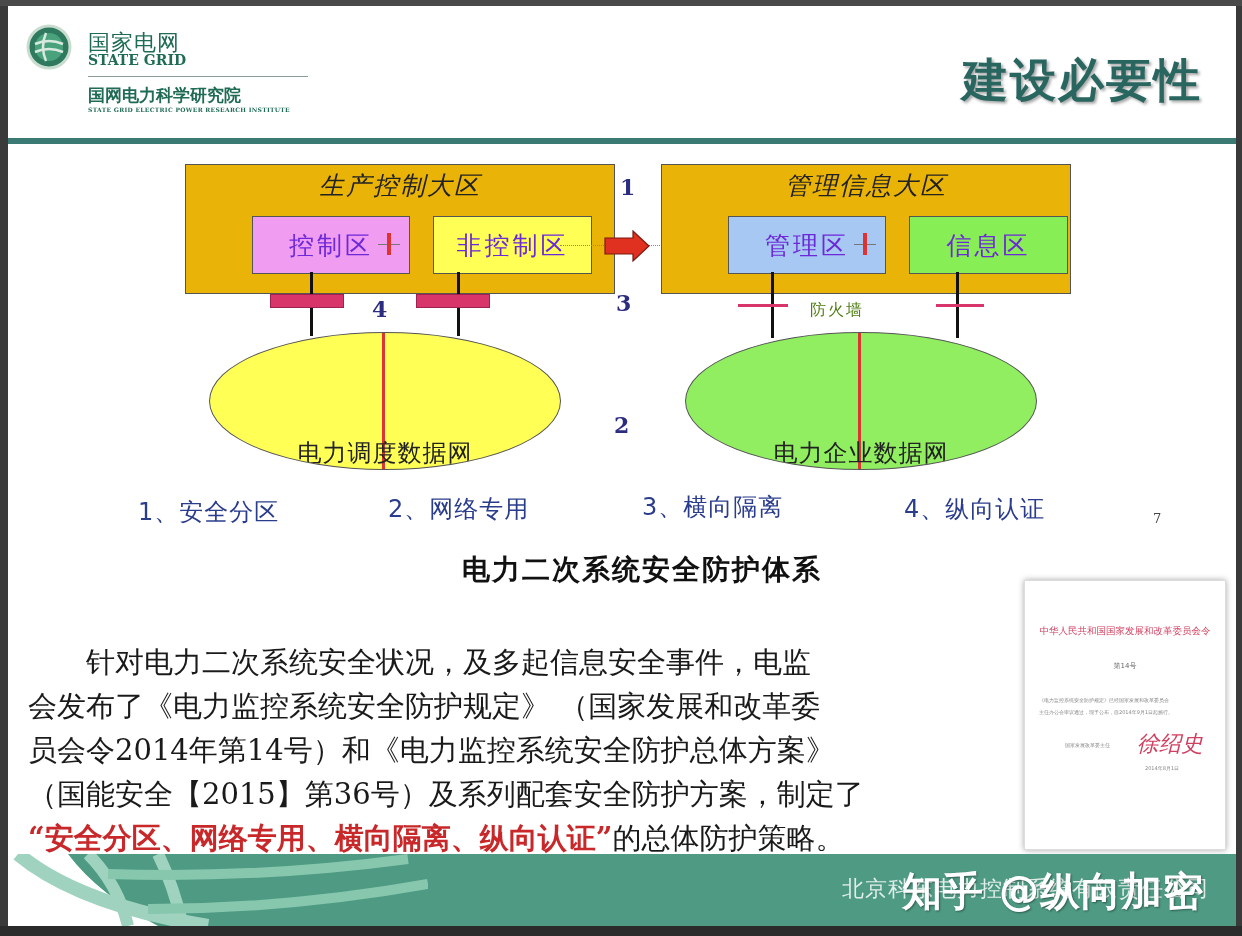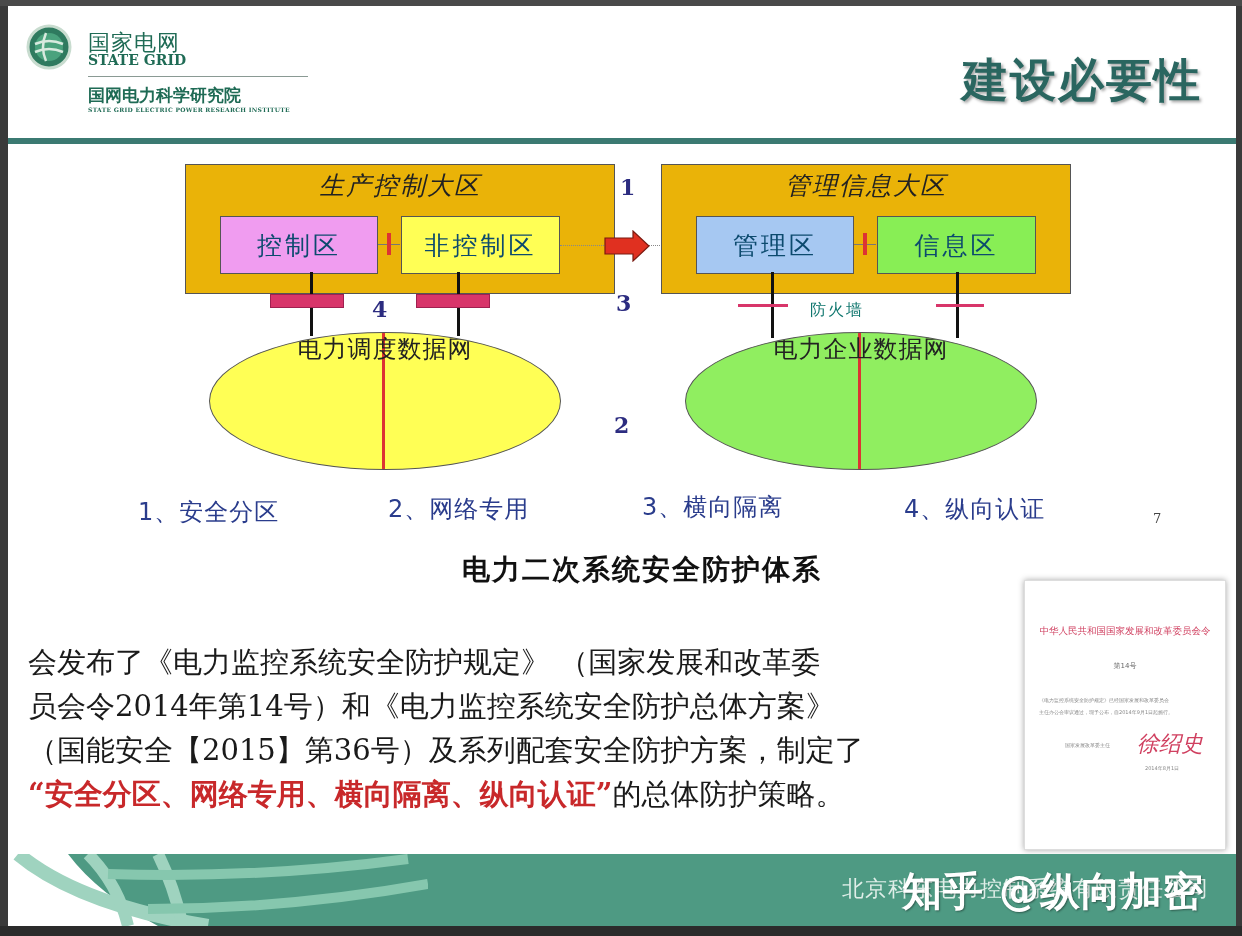--- a/index.html
+++ b/index.html
@@ -23,32 +23,32 @@
   .inst-en { position:absolute; left:80px; top:100px; font-size:6px; font-weight:bold; color:#1f6b55; font-family:"DejaVu Serif", serif; letter-spacing:0.3px; }
   .page-title {
     position:absolute; right:34px; top:44px; font-size:46px; font-weight:bold; color:#2a6660;
     text-shadow: 2px 2px 3px rgba(0,0,0,0.35); letter-spacing:2px;
   }
   .header-rule { position:absolute; left:0; top:132px; width:1228px; height:6px; background:#3b7a72; }
 
   
   .zone-box { position:absolute; border:1.5px solid #555; background:#eab308; }
   .zone-title { position:absolute; left:0; right:0; top:4px; text-align:center; font-size:25px; font-style:italic; color:#222; letter-spacing:2px; }
-  .area { position:absolute; border:1.5px solid #555; display:flex; align-items:center; justify-content:center; font-size:25px; color:#0c4a6e; letter-spacing:3px; }
+  .area { position:absolute; border:1.5px solid #555; display:flex; align-items:center; justify-content:center; font-size:25px; color:#6d28d9; letter-spacing:3px;margin-left:32px; }
   .sep-v { position:absolute; width:4px; background:#d33; }
   .hline { position:absolute; height:1px; background:#777; }
   .dotline { position:absolute; height:0; border-top:1.5px dotted #888; }
   .vline { position:absolute; width:3px; background:#111; }
   .pinkbar { position:absolute; height:12px; background:#d8356a; border:1px solid #a02050; }
   .pinkline { position:absolute; height:3px; background:#d8356a; }
-  .ellipse { position:absolute; border-radius:50%; border:1.5px solid #555; overflow:hidden; display:flex; align-items:flex-start; justify-content:center; }
+  .ellipse { position:absolute; border-radius:50%; border:1.5px solid #555; overflow:hidden; display:flex; align-items:flex-end; justify-content:center; }
   .ellipse .lbl { position:relative; z-index:2; font-size:24px; color:#222; letter-spacing:1px; }
   .ellipse .mid { position:absolute; top:0; bottom:0; width:3px; background:#d33; z-index:1; }
   .num { position:absolute; font-family:"DejaVu Serif", serif; font-weight:bold; font-size:22px; color:#2c2c80; }
-  .firewall { position:absolute; font-size:16px; color:#0f766e; letter-spacing:2px; }
+  .firewall { position:absolute; font-size:16px; color:#4d7c0f; letter-spacing:2px; }
   .arrow { position:absolute; }
   .legend-item { position:absolute; font-size:24px; color:#2a3c8c; letter-spacing:1px; }
   .slide-no { position:absolute; font-size:13px; color:#444; font-family:"DejaVu Serif", serif; }
   .diagram-caption { position:absolute; left:0; width:1228px; top:545px; text-align:center; font-size:28px; font-weight:bold; color:#111; letter-spacing:2px; padding-left:40px; box-sizing:border-box;}
 
   
   .para { position:absolute; left:20px; top:634px; width:980px; font-size:29px; line-height:44px; color:#1a1a1a; font-family:"DejaVu Serif", serif; }
   .para p { margin:0; white-space:nowrap; }
   .para .red { color:#c8282a; font-weight:bold; }
 
@@ -149,20 +149,21 @@
 
   <div class="legend-item" style="left:130px; top:490px;">1、安全分区</div>
   <div class="legend-item" style="left:380px; top:487px;">2、网络专用</div>
   <div class="legend-item" style="left:634px; top:485px;">3、横向隔离</div>
   <div class="legend-item" style="left:896px; top:487px;">4、纵向认证</div>
   <div class="slide-no" style="left:1145px; top:505px;">7</div>
 
   <div class="diagram-caption">电力二次系统安全防护体系</div>
 
   <div class="para">
+    <p>　　针对电力二次系统安全状况，及多起信息安全事件，电监</p>
     <p>会发布了《电力监控系统安全防护规定》 （国家发展和改革委</p>
     <p>员会令2014年第14号）和《电力监控系统安全防护总体方案》</p>
     <p>（国能安全【2015】第36号）及系列配套安全防护方案，制定了</p>
     <p><span class="red">“安全分区、网络专用、横向隔离、纵向认证”</span><span>的总体防护策略。</span></p>
   </div>
 
   <div class="doc-thumb">
     <div class="doc-head">中华人民共和国国家发展和改革委员会令</div>
     <div class="doc-no">第14号</div>
     <div class="doc-line" style="top:116px;">《电力监控系统安全防护规定》已经国家发展和改革委员会</div>

